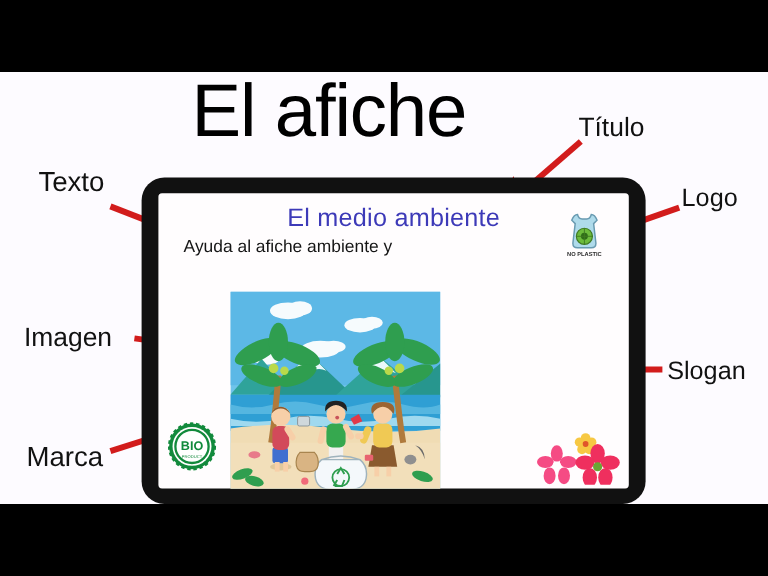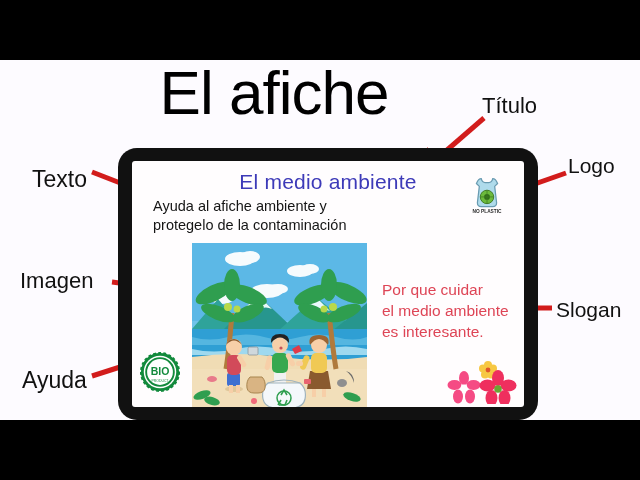--- a/index.html
+++ b/index.html
@@ -16,21 +16,21 @@
 
   
   #main-title{position:absolute;left:0;top:2px;width:548px;text-align:center;
      font-size:62px;line-height:62px;font-weight:400;color:#000;
      letter-spacing:-1px;font-family:"Liberation Sans",sans-serif;}
 
   
   .anno{position:absolute;color:#111;font-size:21px;font-weight:400;
         font-family:"Liberation Sans",sans-serif;white-space:nowrap;}
   #anno-titulo{left:482px;top:33px;font-size:22px;}
-  #anno-texto{left:32px;top:106px;font-size:23px;}
+  #anno-texto{left:32px;top:78px;font-size:23px;}
   #anno-logo{left:568px;top:94px;font-size:21px;text-align:center;}
   #anno-imagen{left:20px;top:208px;font-size:22px;}
   #anno-slogan{left:556px;top:238px;font-size:21px;}
   #anno-marca{left:22px;top:307px;font-size:23px;}
 
   #arrows{position:absolute;left:0;top:0;width:640px;height:360px;pointer-events:none;}
 
   
   #tablet{position:absolute;left:118px;top:88px;width:420px;height:272px;
      background:#111;border-radius:19px;box-sizing:border-box;padding:13px 14px;}
@@ -63,21 +63,21 @@
 
   <div id="band">
 
     <div id="main-title">El afiche</div>
 
     <div class="anno" id="anno-titulo">Título</div>
     <div class="anno" id="anno-texto">Texto</div>
     <div class="anno" id="anno-logo">Logo</div>
     <div class="anno" id="anno-imagen">Imagen</div>
     <div class="anno" id="anno-slogan">Slogan</div>
-    <div class="anno" id="anno-marca">Ayuda</div>
+    <div class="anno" id="anno-marca">Marca</div>
 
     <svg id="arrows" viewBox="0 0 640 360">
       <defs>
         <marker id="ah" markerWidth="6" markerHeight="6" refX="3.6" refY="3" orient="auto">
           <path d="M0,0 L6,3 L0,6 z" fill="#d21c1c"></path>
         </marker>
       </defs>
 
       <g>
         <line x1="484" y1="58" x2="424" y2="110" stroke="#d21c1c" stroke-width="5" marker-end="url(#ah)"></line>
@@ -104,21 +104,20 @@
       </g>
     </svg>
 
     <div id="tablet">
       <div id="screen">
 
         <div id="poster-title">El medio ambiente</div>
 
         <div id="poster-body">
           <div>Ayuda al afiche ambiente y</div>
-          <div>protegelo de la contaminación</div>
         </div>
 
         <svg id="logo-badge" viewBox="0 0 50 50">
           <path d="M14,13 q2,-5 5,-5 q1,4 4,4 h4 q3,0 4,-4 q3,0 5,5 l-3,3 l2,17 q0,4 -4,4 h-12 q-4,0 -4,-4 l2,-17 z" fill="#a9d9ea" stroke="#5d93ab" stroke-width="1.3" opacity="0.92"></path>
           <circle cx="25" cy="27" r="7" fill="#6cbb3c" stroke="#3f7a22" stroke-width="1"></circle>
           <circle cx="25" cy="27" r="3" fill="#2f6e18"></circle>
           <path d="M18,27 h14 M25,20 v14" stroke="#3f7a22" stroke-width="0.8"></path>
           <text x="25" y="44" font-size="5" fill="#2b2b2b" text-anchor="middle" font-family="Liberation Sans, sans-serif" font-weight="bold">NO PLASTIC</text>
         </svg>
 
@@ -225,25 +224,20 @@
           <path d="M154,128 q8,2 8,12 q-2,-8 -8,-12z" fill="#6a6a6a"></path>
           <circle cx="62" cy="158" r="3" fill="#f06a7a"></circle>
 
           <g fill="#2f9e4f">
             <ellipse cx="10" cy="152" rx="9" ry="4" transform="rotate(-20 10 152)"></ellipse>
             <ellipse cx="20" cy="158" rx="8" ry="4" transform="rotate(16 20 158)"></ellipse>
             <ellipse cx="160" cy="154" rx="9" ry="4" transform="rotate(18 160 154)"></ellipse>
           </g>
         </svg>
 
-        <div id="slogan">
-          <div>Por que cuidar</div>
-          <div>el medio ambiente</div>
-          <div>es interesante.</div>
-        </div>
 
         <svg id="bio-badge" viewBox="0 0 44 44">
           <g fill="#128a3c">
             <circle cx="22" cy="22" r="20"></circle>
           </g>
           <g stroke="#128a3c" stroke-width="2">
             <circle cx="22" cy="22" r="20" fill="none" stroke-dasharray="3 2.4"></circle>
           </g>
           <circle cx="22" cy="22" r="17" fill="#ffffff"></circle>
           <circle cx="22" cy="22" r="14.5" fill="none" stroke="#128a3c" stroke-width="2"></circle>

